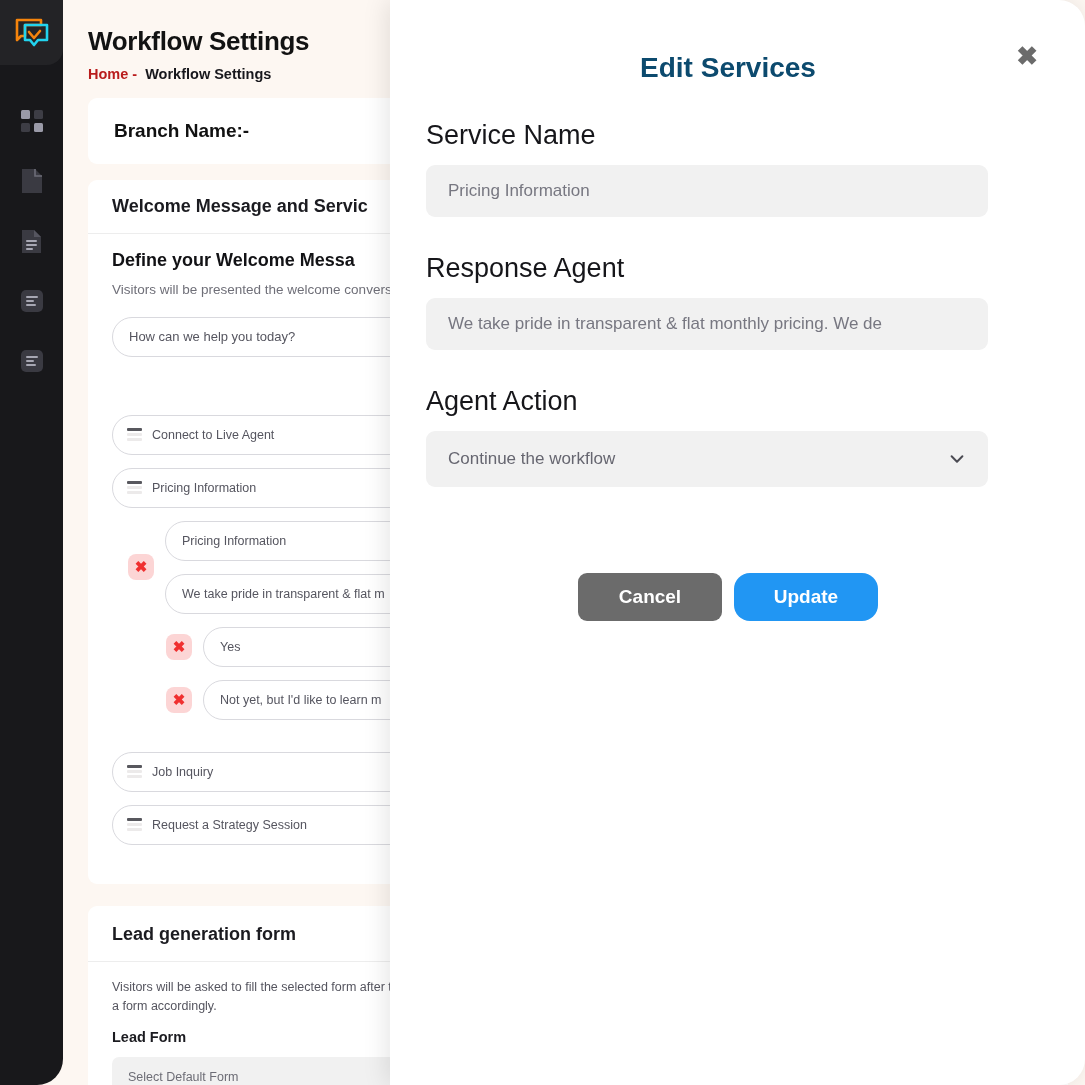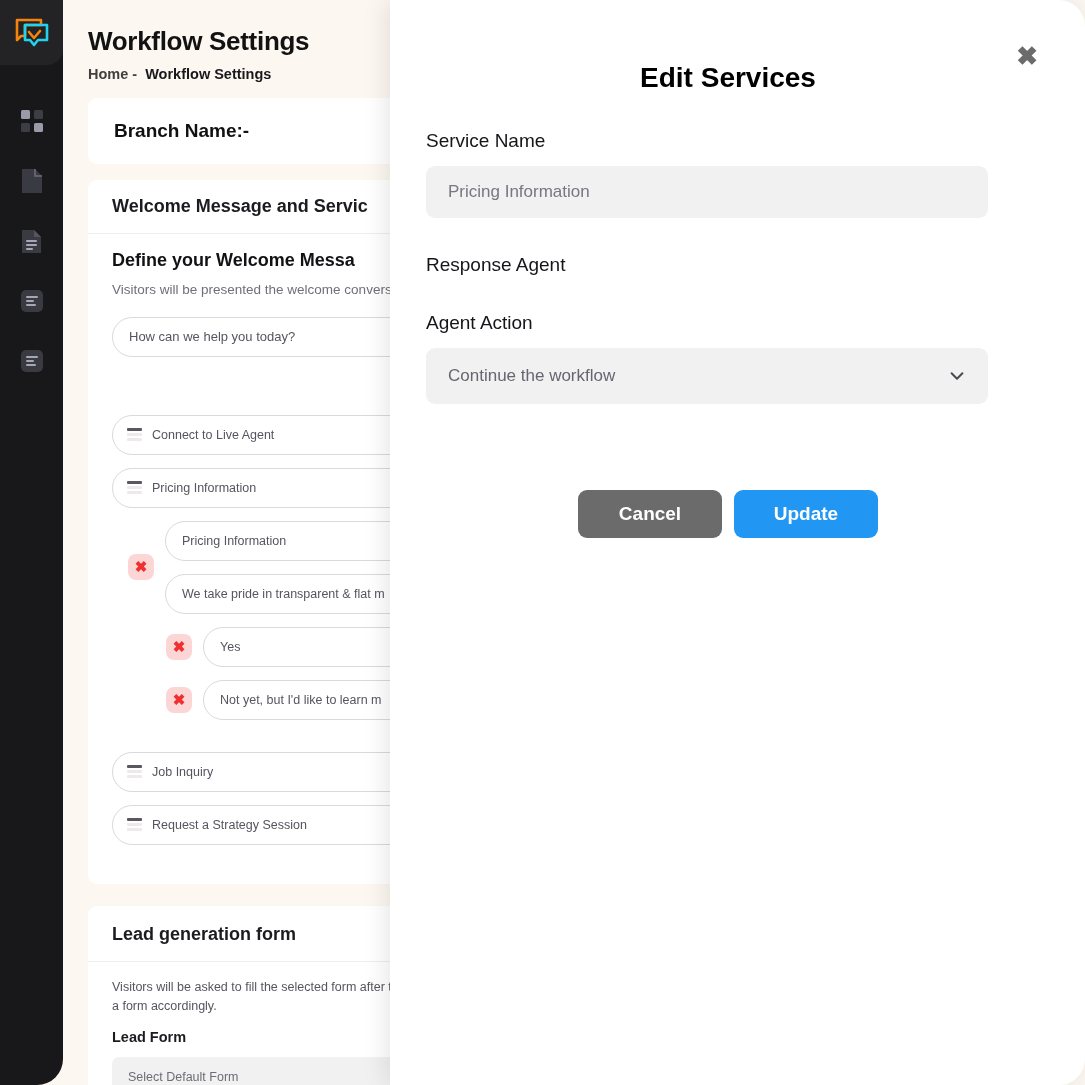--- a/index.html
+++ b/index.html
@@ -31,21 +31,21 @@
   }
   .side-icon:nth-of-type(1) { margin-top: 26px; }
 
   
   .main {
     position: absolute; left: 63px; top: 0; right: 0; bottom: 0;
     background: #fdf7f2; padding: 26px 0 0 25px;
   }
   .page-title { font-size: 26px; font-weight: 700; color: #121212; letter-spacing: -0.3px; }
   .breadcrumb { margin-top: 9px; font-size: 14.5px; font-weight: 700; }
-  .bc-home { color: #404040; }
+  .bc-home { color: #b91c1c; }
   .bc-cur { color: #17171c; margin-left: 4px; }
 
   .card {
     background: #ffffff; border-radius: 9px; margin-top: 16px;
     width: 980px;
   }
   .card-branch { padding: 22px 26px; }
   .branch-title { font-size: 19px; font-weight: 700; color: #111; }
 
   .card-head {
@@ -104,30 +104,30 @@
 
   
   .modal {
     position: absolute; left: 390px; top: 0; width: 695px; height: 1085px;
     background: #ffffff;
     border-top-right-radius: 26px; border-bottom-right-radius: 26px;
     box-shadow: -4px 0 24px rgba(0,0,0,0.10);
     padding: 38px 55px 0 36px;
   }
   .modal-title {
-    text-align: center; font-size: 28px; font-weight: 700; color: #000000;
-    margin-top: 24px;
+    text-align: center; font-size: 28px; font-weight: 700; color: #0c4a6e;
+    margin-top: 14px;
   }
   .modal-close {
     position: absolute; right: 47px; top: 43px;
     font-size: 26px; font-weight: 700; color: #6b6b6b; cursor: pointer; line-height: 1;
   }
   .m-field { margin-top: 36px; }
   .m-field:first-of-type { margin-top: 62px; }
-  .m-label { font-size: 19px; font-weight: 500; color: #16161a; }
+  .m-label { font-size: 27px; font-weight: 500; color: #16161a; }
   .m-input {
     margin-top: 14px; height: 52px; background: #f1f1f1; border-radius: 9px;
     display: flex; align-items: center; padding: 0 22px;
     font-size: 17px; color: #777781; width: 562px;
     overflow: hidden; white-space: nowrap;
   }
   .m-select {
     margin-top: 14px; height: 56px; background: #f1f1f1; border-radius: 9px;
     display: flex; align-items: center; justify-content: space-between;
     padding: 0 22px; font-size: 17px; color: #666670; width: 562px; cursor: pointer;
@@ -137,21 +137,21 @@
   .m-actions {
     margin-top: 86px; display: flex; justify-content: center; gap: 12px;
   }
   .btn {
     height: 48px; border-radius: 9px; border: none; cursor: pointer;
     font-family: "Liberation Sans", sans-serif;
     font-size: 19px; font-weight: 700; color: #ffffff;
     padding: 0 34px;
   }
   .btn-cancel { background: #6b6b6b; min-width: 144px; }
-  .btn-update { background: #2196f3; min-width: 144px; }
+  .btn-update { background: #2196f3; min-width: 144px; border-radius: 16px; }
 </style>
 </head>
 <body>
 
 <div id="root">
 
   <div class="sidebar">
     <div class="logo-cell">
       <svg width="36" height="32" viewBox="0 0 36 32">
         <path d="M3 3 H27 V8 H11 V19 H7 L3 23 V3 Z" fill="none" stroke="#f5840c" stroke-width="2.6" stroke-linejoin="round"></path>
@@ -301,20 +301,21 @@
     <div class="modal-title">Edit Services</div>
     <div class="modal-close">✖</div>
 
     <div class="m-field">
       <div class="m-label">Service Name</div>
       <div class="m-input">Pricing Information</div>
     </div>
 
     <div class="m-field">
       <div class="m-label">Response Agent</div>
+      <div class="m-input">We take pride in transparent &amp; flat monthly pricing. We de</div>
     </div>
 
     <div class="m-field">
       <div class="m-label">Agent Action</div>
       <div class="m-select">
         <span>Continue the workflow</span>
         <svg class="chev" viewBox="0 0 20 20">
           <path d="M4 7 L10 13 L16 7" fill="none" stroke="#4a4a52" stroke-width="2.2" stroke-linecap="round" stroke-linejoin="round"></path>
         </svg>
       </div>

